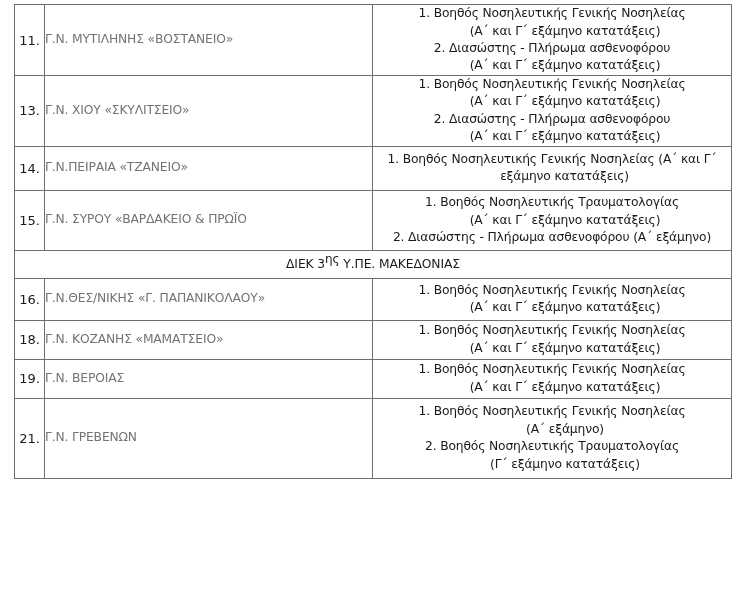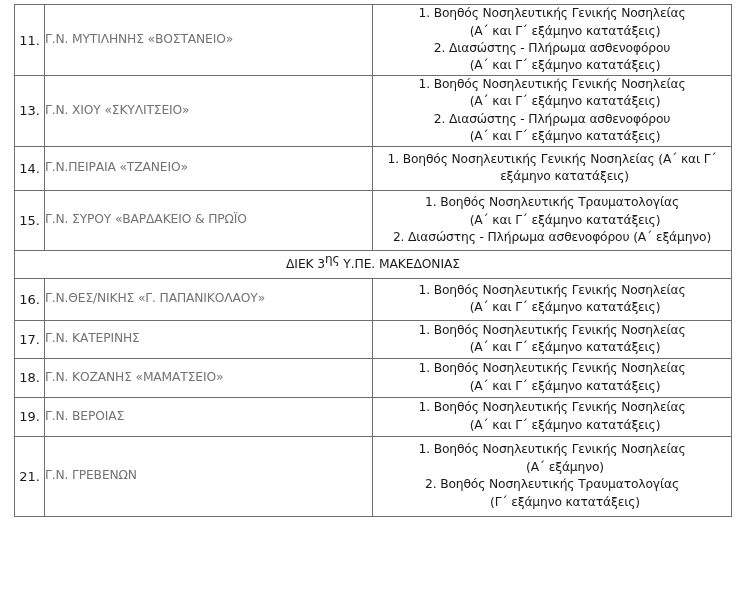--- a/index.html
+++ b/index.html
@@ -155,29 +155,20 @@
         </tr>
         <tr style="height: 42px;">
           <td class="cell-num">16.</td>
           <td class="cell-name">Γ.Ν.ΘΕΣ/ΝΙΚΗΣ «Γ. ΠΑΠΑΝΙΚΟΛΑΟΥ»</td>
           <td class="cell-pos">
             <ul class="pos-list">
               <li class="pos-item"><span>1.</span> <span>Βοηθός Νοσηλευτικής Γενικής Νοσηλείας</span><span class="pos-cont">(Α΄ και Γ΄ εξάμηνο κατατάξεις)</span></li>
             </ul>
           </td>
         </tr>
-        <tr style="height: 38px;">
-          <td class="cell-num">17.</td>
-          <td class="cell-name">Γ.Ν. ΚΑΤΕΡΙΝΗΣ</td>
-          <td class="cell-pos">
-            <ul class="pos-list">
-              <li class="pos-item"><span>1.</span> <span>Βοηθός Νοσηλευτικής Γενικής Νοσηλείας</span><span class="pos-cont">(Α΄ και Γ΄ εξάμηνο κατατάξεις)</span></li>
-            </ul>
-          </td>
-        </tr>
         <tr style="height: 39px; padding-left: 20px;">
           <td class="cell-num">18.</td>
           <td class="cell-name">Γ.Ν. ΚΟΖΑΝΗΣ «ΜΑΜΑΤΣΕΙΟ»</td>
           <td class="cell-pos">
             <ul class="pos-list">
               <li class="pos-item"><span>1.</span> <span>Βοηθός Νοσηλευτικής Γενικής Νοσηλείας</span><span class="pos-cont">(Α΄ και Γ΄ εξάμηνο κατατάξεις)</span></li>
             </ul>
           </td>
         </tr>
         <tr style="height: 39px;">

